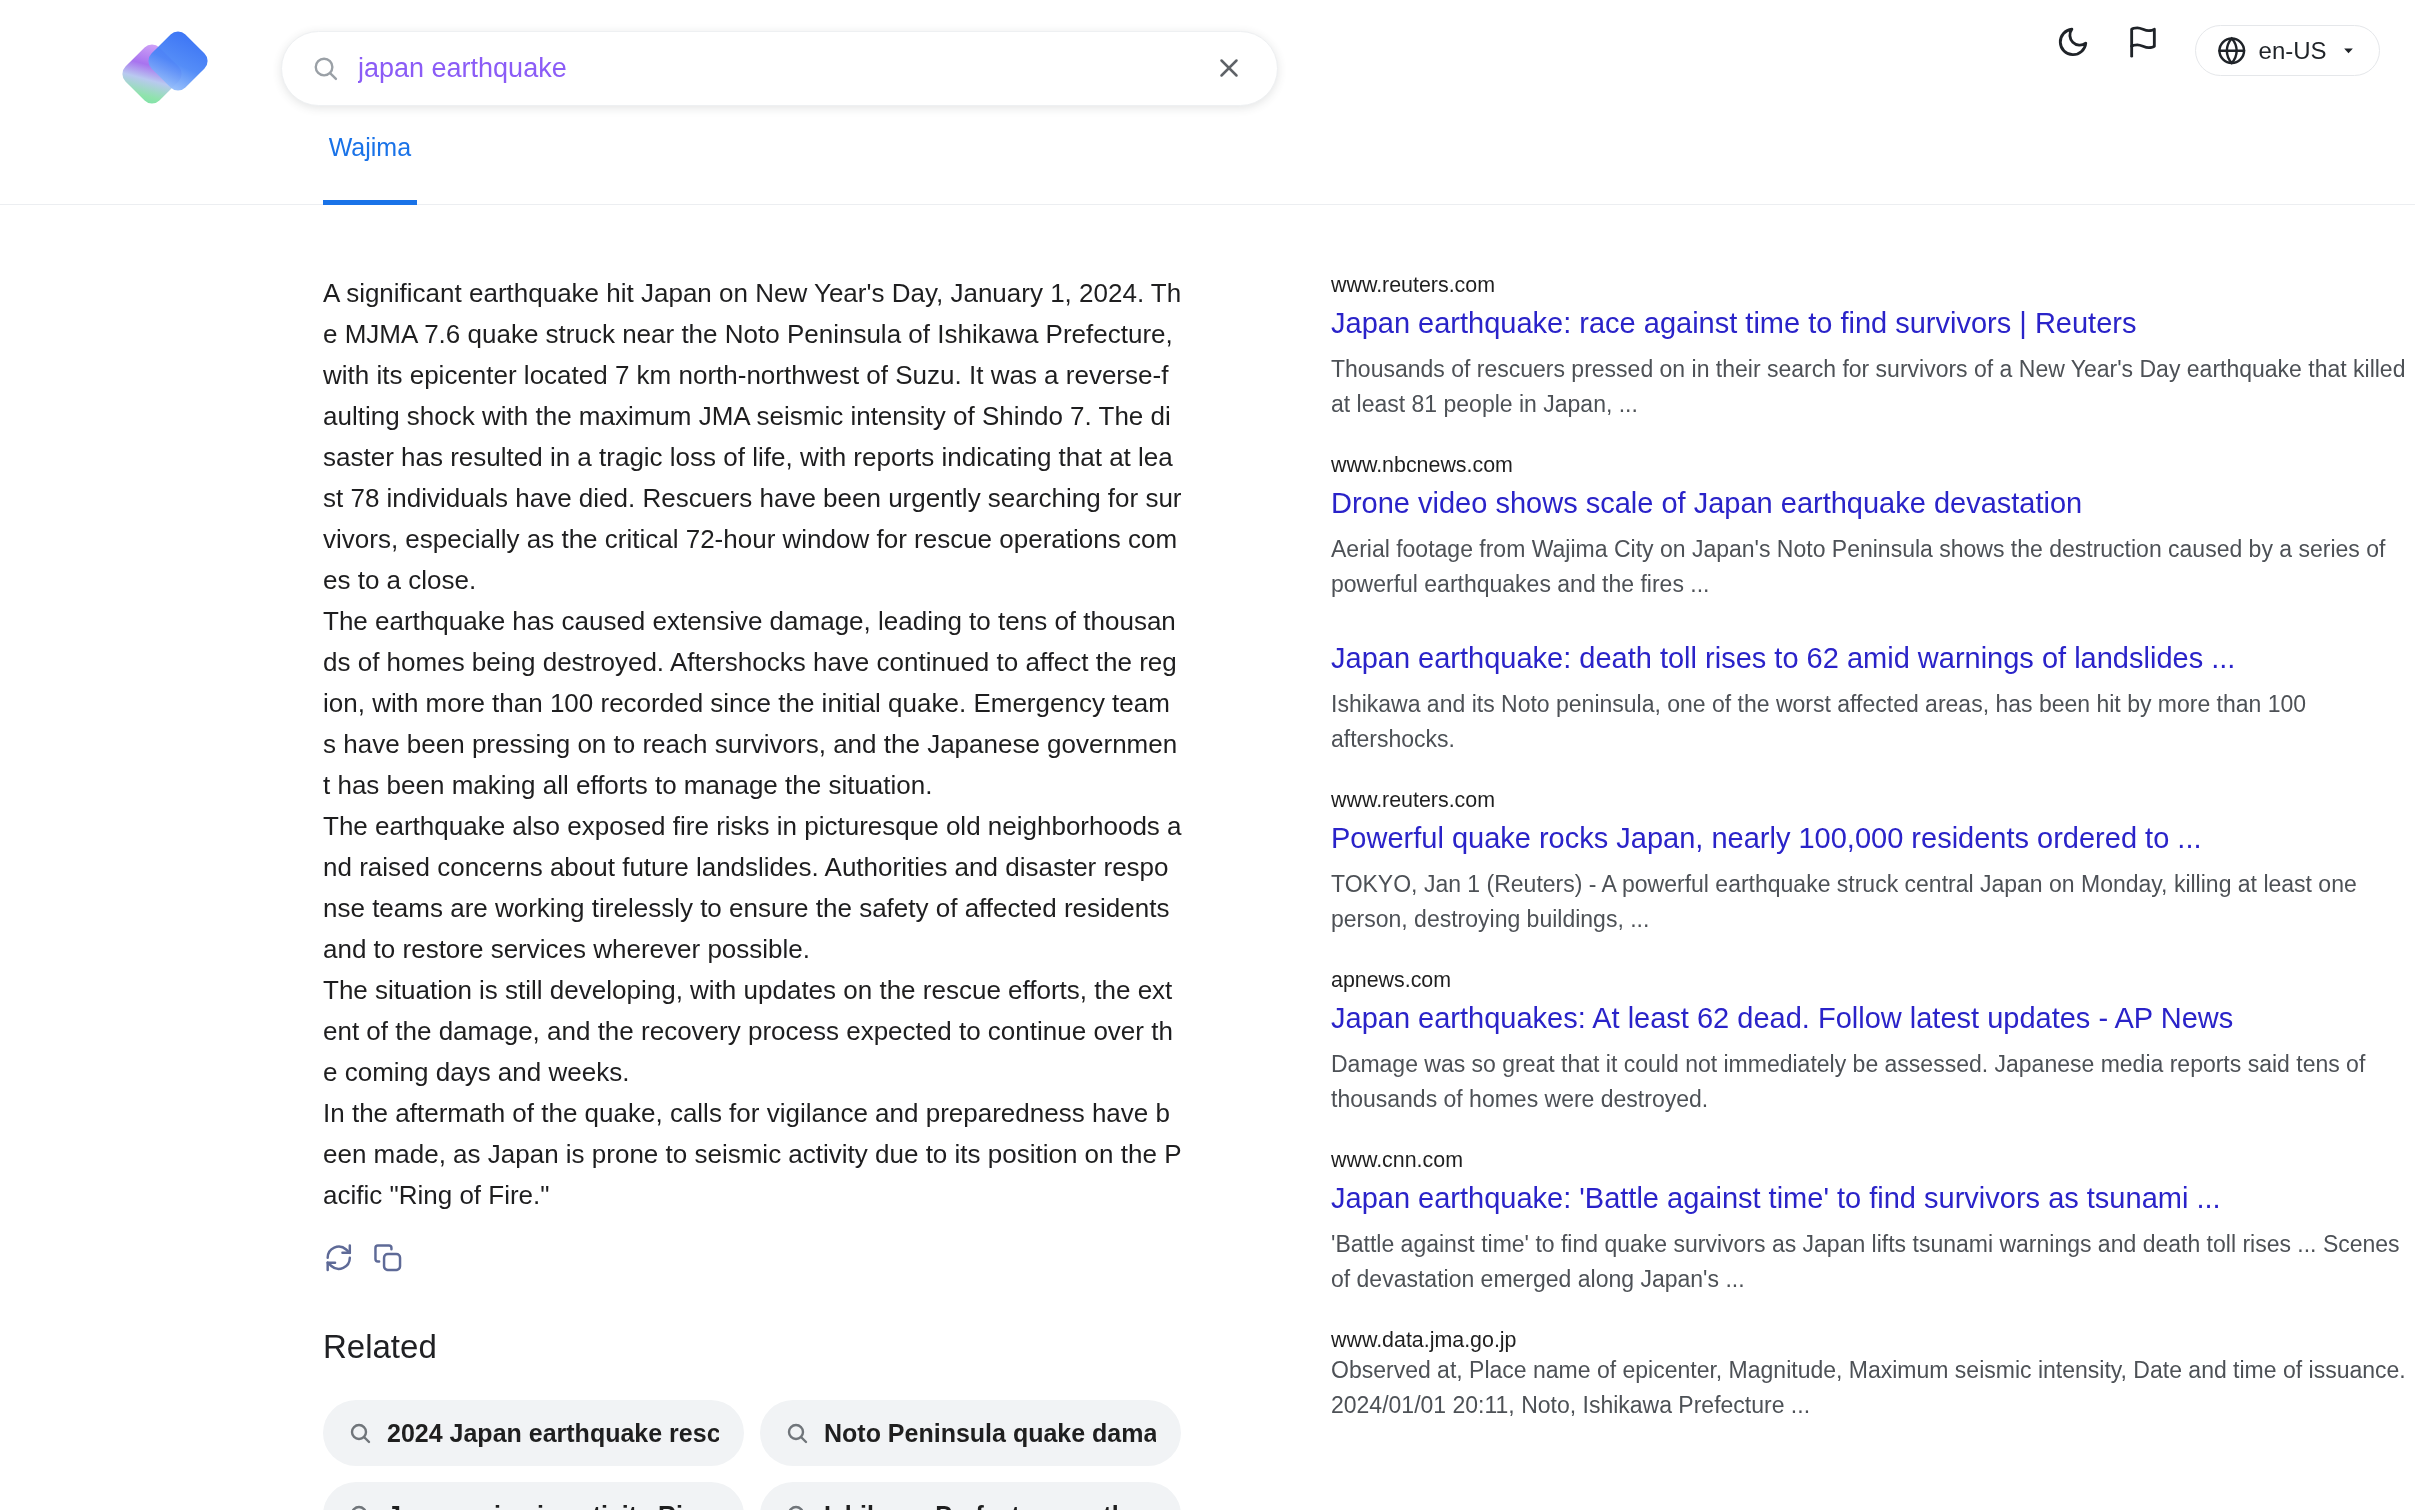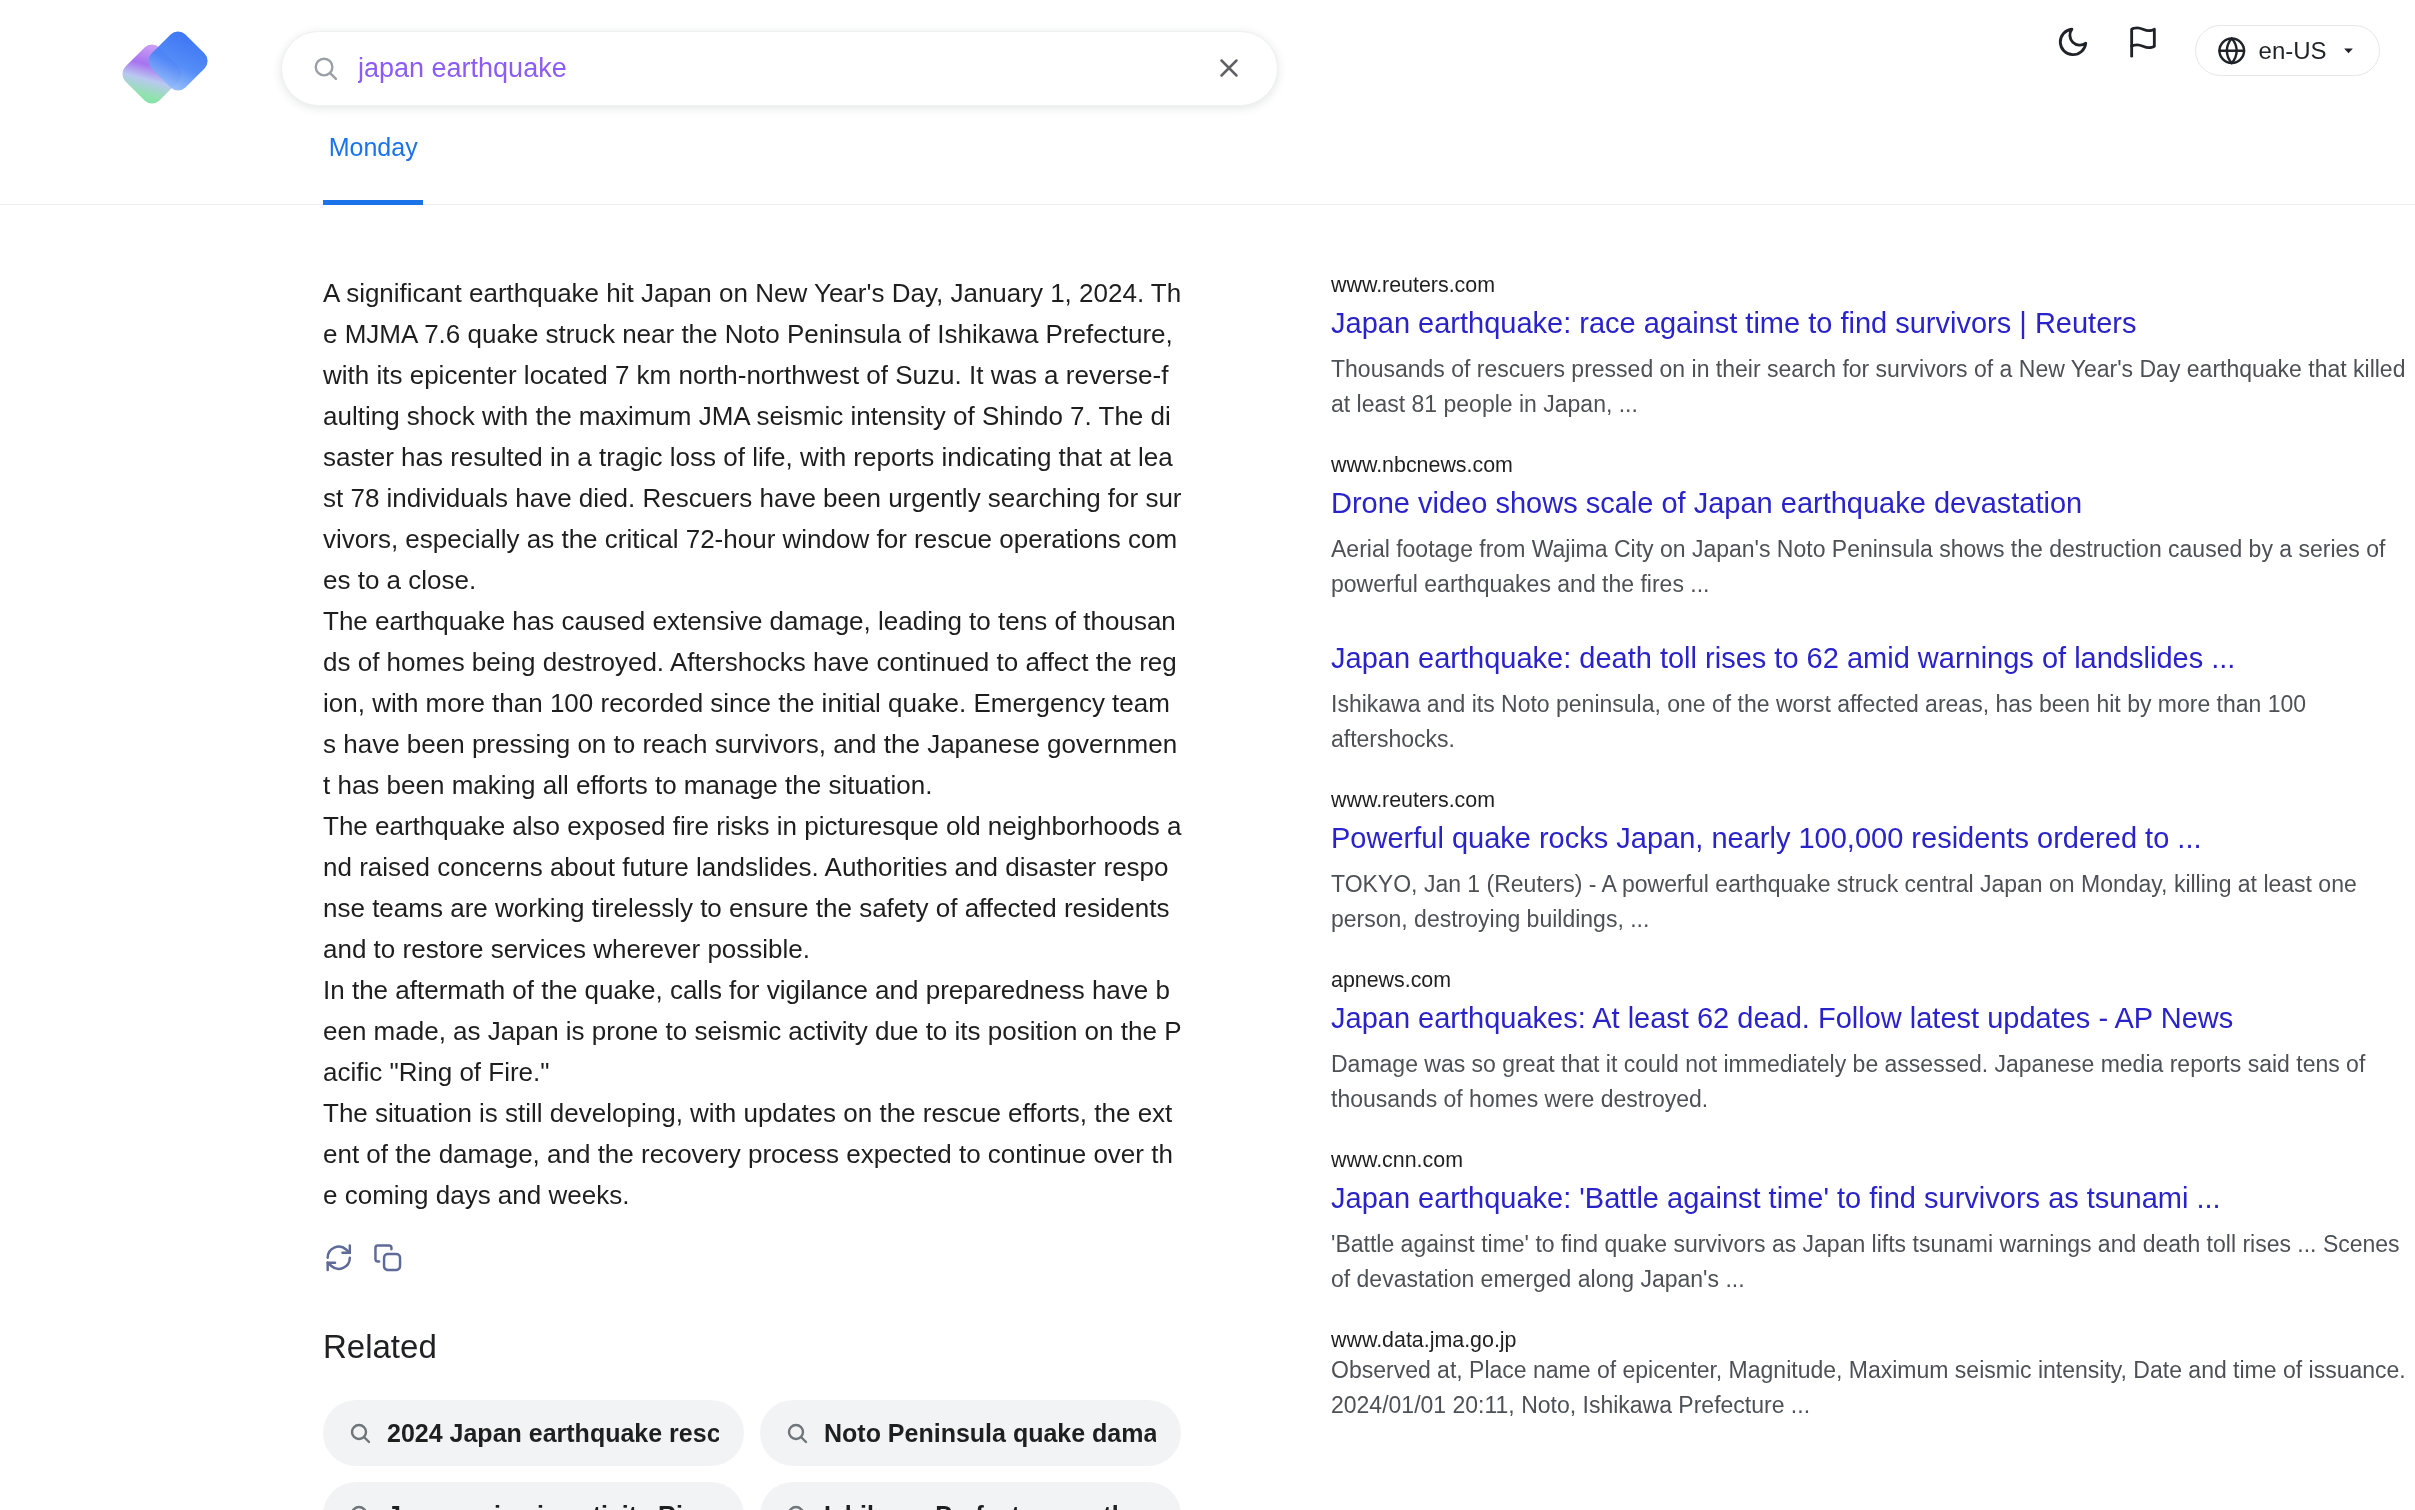--- a/index.html
+++ b/index.html
@@ -109,31 +109,31 @@
       </svg>
       <span class="lbl">en-US</span>
       <svg class="caret" viewBox="0 0 24 24" fill="currentColor">
         <path d="M6.5 9.5h11L12 15.5z"></path>
       </svg>
     </button>
   </div>
 </div>
 
 <div class="tabbar">
-  <span class="tab">Monday</span>
+  <span class="tab">Wajima</span>
 </div>
 
 <div class="main">
 
   <div class="col-answer">
     <p>A significant earthquake hit Japan on New Year's Day, January 1, 2024. The MJMA 7.6 quake struck near the Noto Peninsula of Ishikawa Prefecture, with its epicenter located 7 km north-northwest of Suzu. It was a reverse-faulting shock with the maximum JMA seismic intensity of Shindo 7. The disaster has resulted in a tragic loss of life, with reports indicating that at least 78 individuals have died. Rescuers have been urgently searching for survivors, especially as the critical 72-hour window for rescue operations comes to a close.</p>
     <p>The earthquake has caused extensive damage, leading to tens of thousands of homes being destroyed. Aftershocks have continued to affect the region, with more than 100 recorded since the initial quake. Emergency teams have been pressing on to reach survivors, and the Japanese government has been making all efforts to manage the situation.</p>
     <p>The earthquake also exposed fire risks in picturesque old neighborhoods and raised concerns about future landslides. Authorities and disaster response teams are working tirelessly to ensure the safety of affected residents and to restore services wherever possible.</p>
+    <p>The situation is still developing, with updates on the rescue efforts, the extent of the damage, and the recovery process expected to continue over the coming days and weeks.</p>
     <p>In the aftermath of the quake, calls for vigilance and preparedness have been made, as Japan is prone to seismic activity due to its position on the Pacific "Ring of Fire."</p>
-    <p>The situation is still developing, with updates on the rescue efforts, the extent of the damage, and the recovery process expected to continue over the coming days and weeks.</p>
 
     <div class="answer-actions">
       <button>
         <svg viewBox="0 0 24 24" fill="none" stroke="currentColor" stroke-width="2" stroke-linecap="round" stroke-linejoin="round">
           <path d="M21 2v6h-6"></path>
             <path d="M3 12a9 9 0 0 1 15-6.7L21 8"></path>
           <path d="M3 22v-6h6"></path>
             <path d="M21 12a9 9 0 0 1-15 6.7L3 16"></path>
         </svg>
       </button>

